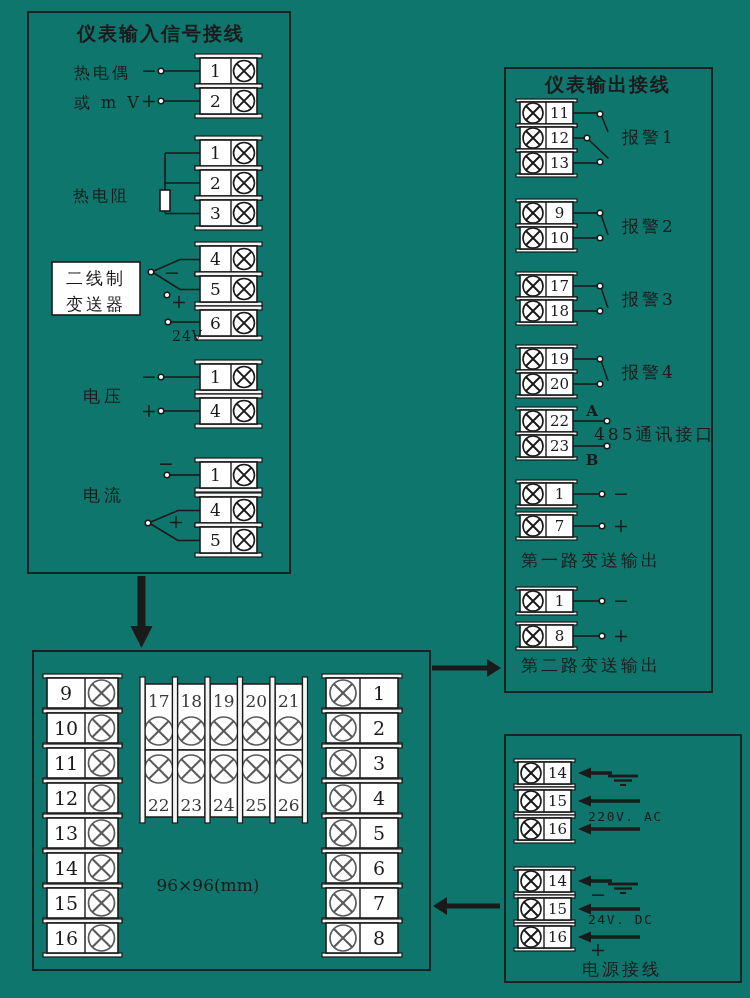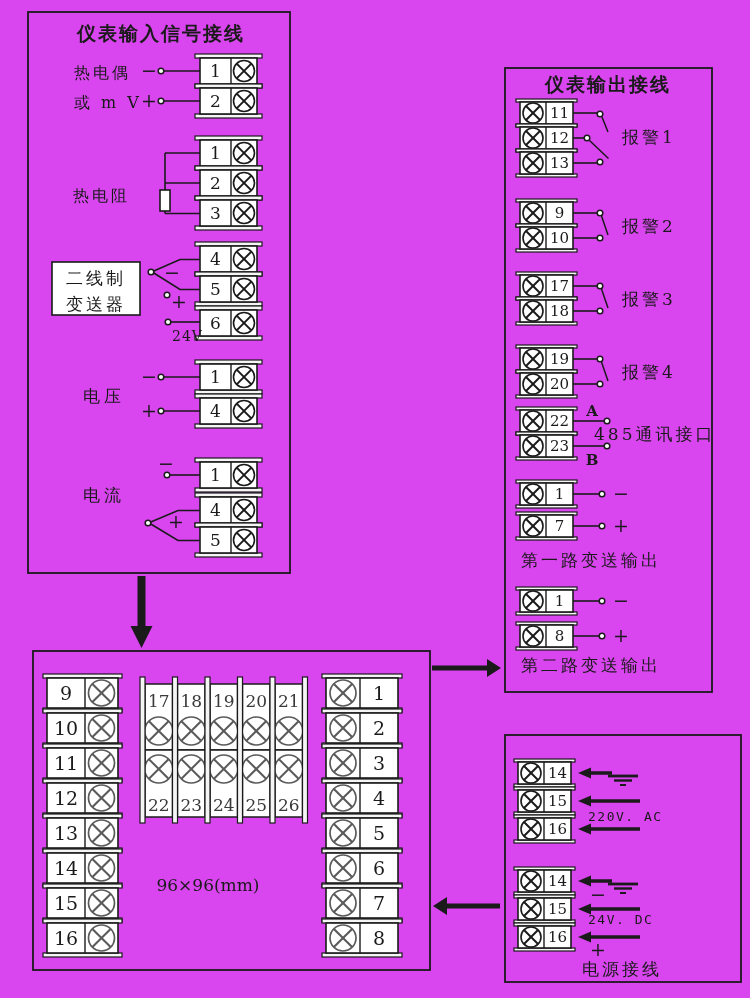--- a/index.html
+++ b/index.html
@@ -1,16 +1,16 @@
 <!DOCTYPE html>
 <html><head>
 <meta charset="utf-8">
 <style>
   html,body{margin:0;padding:0;background:#fff}
-  .page{width:750px;height:998px;position:relative;background:#d946ef;overflow:hidden;
+  .page{width:750px;height:998px;position:relative;background:#0f766e;overflow:hidden;
         font-family:"DejaVu Serif","Liberation Serif",serif}
   svg text{fill:#1a1a1a;font-family:"DejaVu Serif","Liberation Serif",serif}
   .title{font-size:19px;letter-spacing:2px;text-anchor:middle;font-weight:600}
   .cjk16{font-size:16px;letter-spacing:3px}
   .cjk17{font-size:17px;letter-spacing:4px}
   .cjkmid{font-size:17px;letter-spacing:3px;text-anchor:middle}
   .glabel{font-size:17px;letter-spacing:3px}
   .sign{font-size:19px;text-anchor:middle}
   .sm{font-size:14px;letter-spacing:1px}
   .mono{font-family:"DejaVu Sans Mono","Liberation Mono",monospace;font-size:13px;letter-spacing:1.5px}

